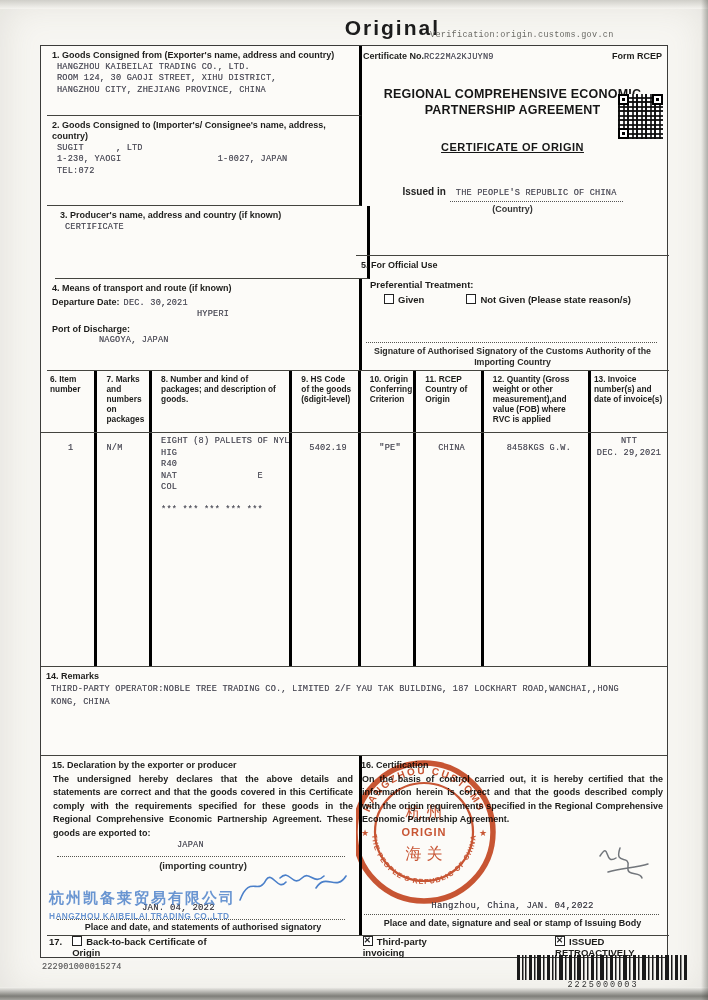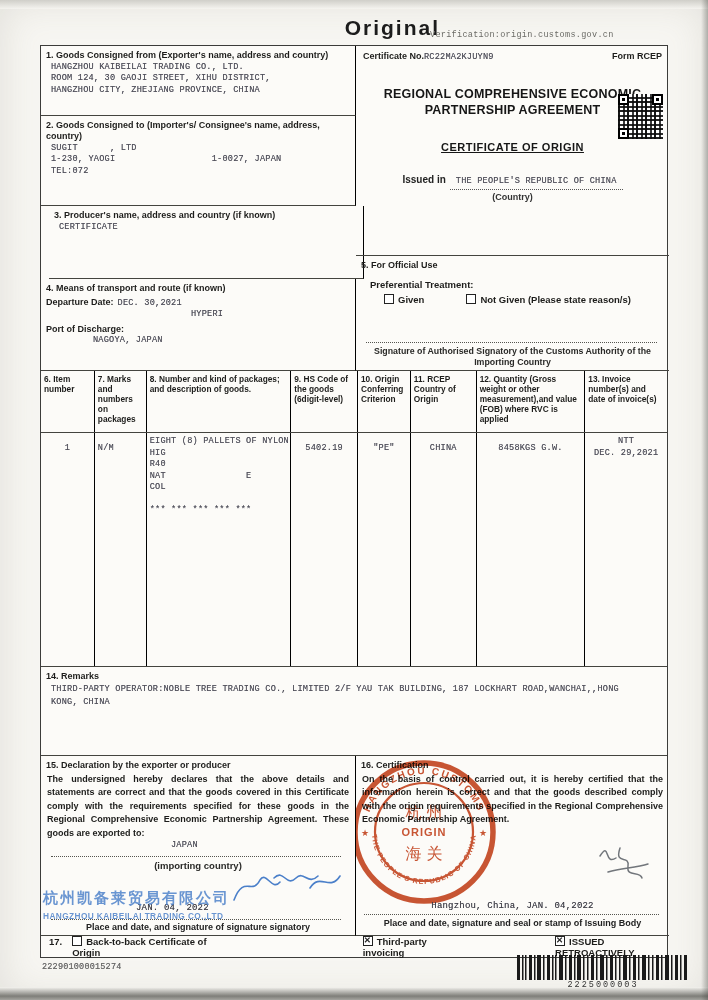--- a/index.html
+++ b/index.html
@@ -14,41 +14,41 @@
         background:linear-gradient(90deg,rgba(0,0,0,0),rgba(60,60,55,.35));}
 
   .doc-title{position:absolute;top:16px;left:0;width:440px;text-align:right;
         font-size:21px;font-weight:bold;letter-spacing:2px;color:#1c1c1c;}
   .verify{position:absolute;top:30px;left:430px;font-family:"Liberation Mono","DejaVu Sans Mono",monospace;
         font-size:8.5px;color:#6b6b66;letter-spacing:.3px;}
 
   .sheet{position:absolute;left:40px;top:45px;width:628px;height:913px;
         border:1.5px solid #3c3c3a;box-sizing:border-box;background:#fcfbf8;}
   .bx{position:absolute;box-sizing:border-box;overflow:hidden;}
-  .br{border-right:1px solid #000000;}
+  .br{border-right:3px solid #000000;margin-left:6px;}
   .bb{border-bottom:1px solid #44443f;}
 
   .lbl{font-size:9px;font-weight:bold;color:#1d1d1b;line-height:1.2;padding:4px 5px 0 5px;}
   .type{font-family:"Liberation Mono","DejaVu Sans Mono",monospace;font-size:8.6px;color:#50505a;
         letter-spacing:.2px;line-height:1.35;white-space:pre;text-shadow:0 0 .5px rgba(80,80,95,.7);}
   .tpad{padding:1px 6px 0 10px;}
   .tline{min-height:11px;}
 
   
   .b4row{display:flex;align-items:baseline;padding:3px 5px 0 5px;}
   .b4row .lbl{padding:0 4px 0 0;}
   .b4 .vessel-val{margin-left:150px;}
   .b4 .port-val{margin-left:52px;}
 
   
   .cert-row1{display:flex;justify-content:space-between;padding:5px 7px 0 7px;align-items:baseline;}
   .cert-no{display:flex;align-items:baseline;}
   .cert-title{text-align:center;font-weight:bold;font-size:12.5px;color:#161616;margin-top:22px;line-height:1.35;letter-spacing:.2px;}
   .cert-sub{text-align:center;font-weight:bold;font-size:11px;color:#161616;margin-top:22px;letter-spacing:.5px;text-decoration:underline;}
-  .issued-row{display:flex;justify-content:center;align-items:baseline;margin-top:16px;}
+  .issued-row{display:flex;justify-content:center;align-items:baseline;margin-top:28px;}
   .issued-lbl{font-size:10px;font-weight:bold;color:#222;margin-right:4px;}
   .issued-val{border-bottom:1.5px dotted #555;padding:0 6px 1px 6px;}
   .country-cap{text-align:center;font-size:9px;font-weight:bold;color:#333;margin-top:2px;}
 
   .qr{position:absolute;right:6px;top:48px;width:45px;height:45px;background:#fff;
       background-image:
         repeating-linear-gradient(90deg,rgba(10,10,10,.95) 0 2px,transparent 2px 5px,rgba(10,10,10,.8) 5px 7px,transparent 7px 9px),
         repeating-linear-gradient(0deg,rgba(10,10,10,.9) 0 2px,transparent 2px 4px,rgba(10,10,10,.85) 4px 6px,transparent 6px 9px);}
   .qr i{position:absolute;width:11px;height:11px;border:2px solid #000;background:#fff;box-sizing:border-box;}
   .qr i::after{content:"";position:absolute;left:2px;top:2px;width:3px;height:3px;background:#000;}
@@ -253,21 +253,21 @@
       <div class="impcap">(importing country)</div>
       <svg class="sig15" width="120" height="46" viewBox="0 0 120 46">
         <path d="M8 36 C18 10, 26 32, 34 16 C40 6, 46 28, 54 18 M48 14 C58 4, 60 24, 70 14 C78 6, 82 22, 92 12 M84 24 C94 8, 104 28, 114 12" stroke="#4a7fc9" stroke-width="1.6" fill="none" stroke-linecap="round"></path>
       </svg>
       <div class="type placedate" style="font-size:9px;color:#3c3c44;">JAN. 04, 2022</div>
       <div class="cnstamp">
         <div class="cn1">杭州凯备莱贸易有限公司</div>
         <div class="cn2">HANGZHOU KAIBEILAI TRADING CO.,LTD</div>
       </div>
       <div class="dots dots2"></div>
-      <div class="sigcap15">Place and date, and signature of signature signatory</div>
+      <div class="sigcap15">Place and date, and statements of authorised signatory</div>
     </div>
 
     <div class="bx bb b16" style="left:315px;top:710px;width:313px;height:180px;">
       <div class="lbl">16. Certification</div>
       <div class="decl-body">On the basis of control carried out, it is hereby certified that the information herein is correct and that the goods described comply with the origin requirements specified in the Regional Comprehensive Economic Partnership Agreement.</div>
 
       <svg class="stamp" width="152" height="152" viewBox="0 0 152 152">
         <defs>
           <path id="arcTop" d="M 18 76 A 58 58 0 1 1 134 76"></path>
           <path id="arcBot" d="M 24 76 A 52 52 0 0 0 128 76"></path>

